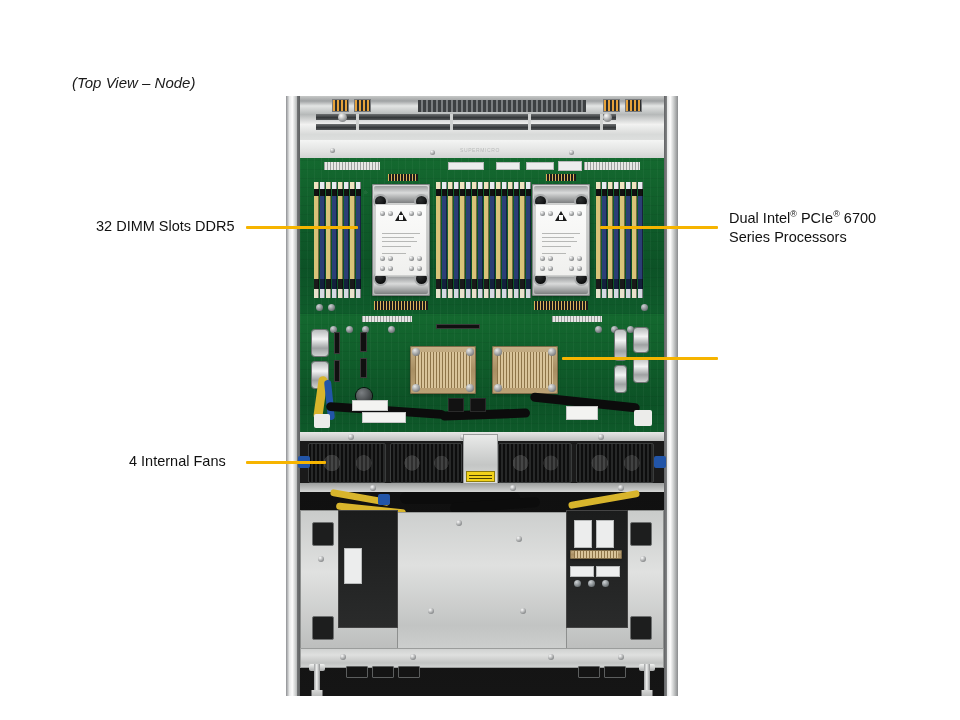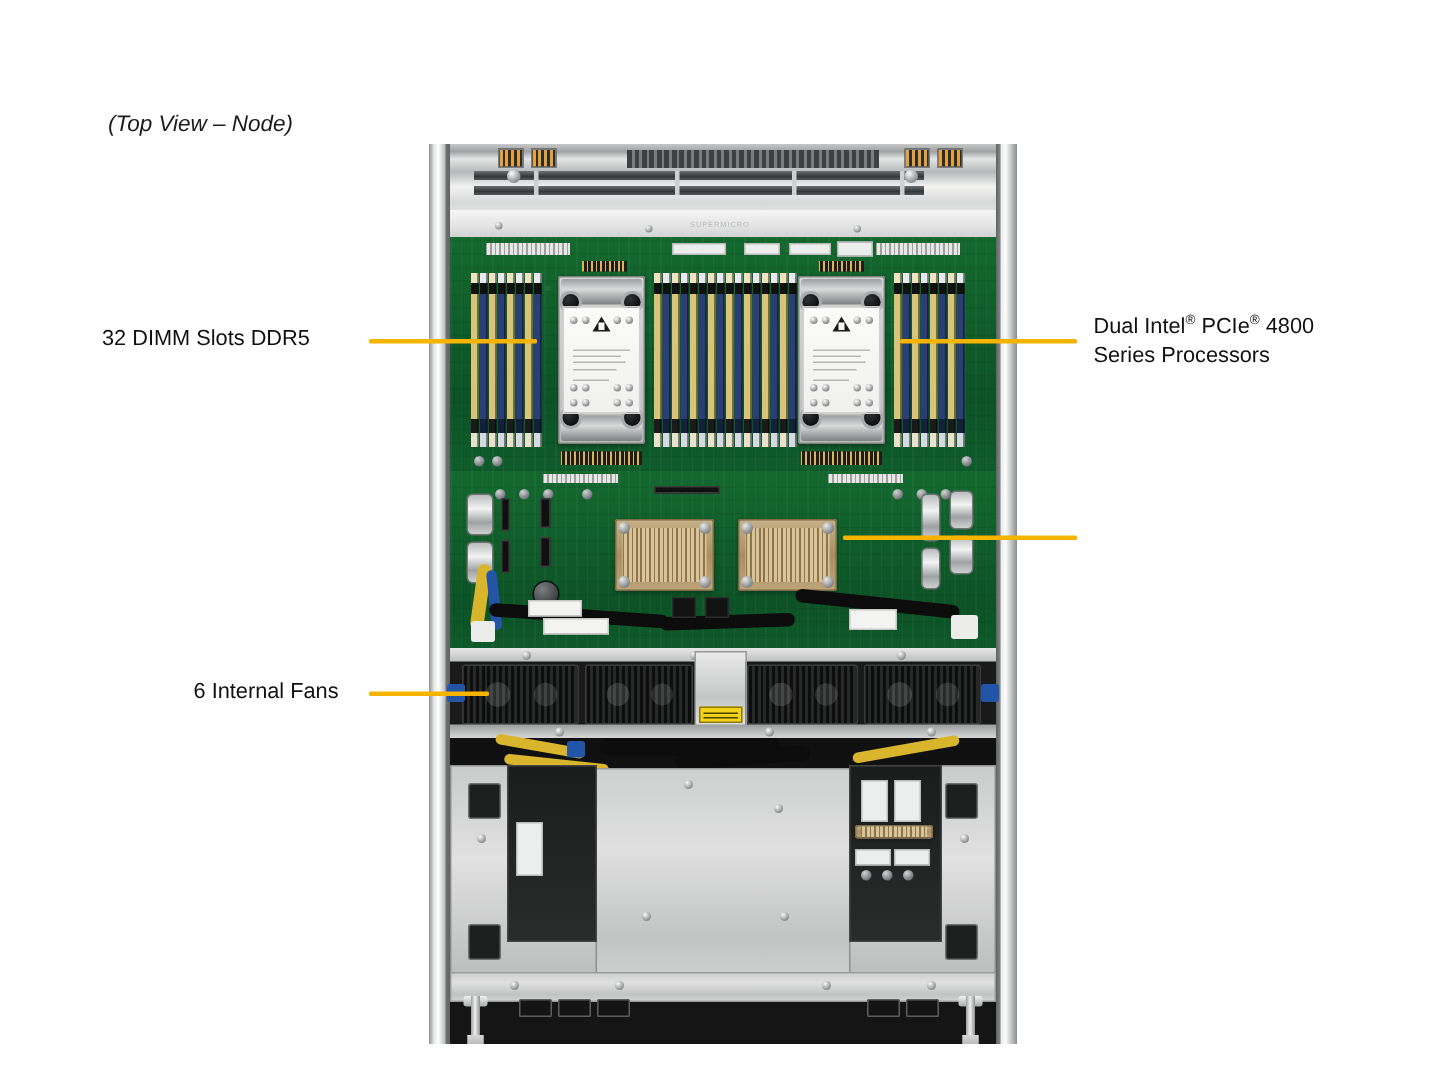--- a/index.html
+++ b/index.html
@@ -468,27 +468,27 @@
 
       </div>
     </div>
   </div>
 
   <div class="leader" style="left:246px;top:226px;width:112px;"></div>
   <div class="leader" style="left:246px;top:461px;width:80px;"></div>
   <div class="leader" style="left:600px;top:226px;width:118px;"></div>
   <div class="leader" style="left:562px;top:357px;width:156px;"></div>
 
-  <div class="callout left" style="left:68px;top:217px;">
+  <div class="callout left" style="left:96px;top:217px;">
     <span>32 DIMM Slots DDR5</span>
   </div>
 
   <div class="callout left" style="left:129px;top:452px;">
-    <span>6 Internal Fans</span>
+    <span>4 Internal Fans</span>
   </div>
 
   <div class="callout right" style="left:729px;top:209px;">
-    <div><span>Dual Intel</span><sup>®</sup><span> PCIe</span><sup>®</sup><span> 4800</span></div>
+    <div><span>Dual Intel</span><sup>®</sup><span> PCIe</span><sup>®</sup><span> 6700</span></div>
     <div>Series Processors</div>
   </div>
 
 
 </div>
 
 </body></html>

